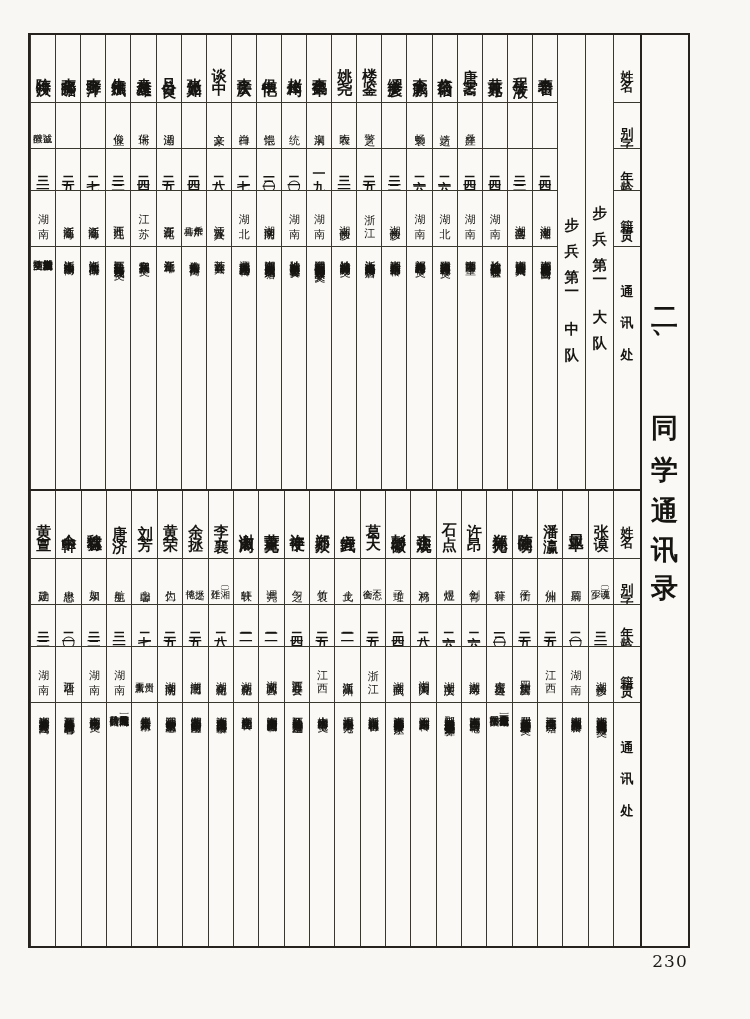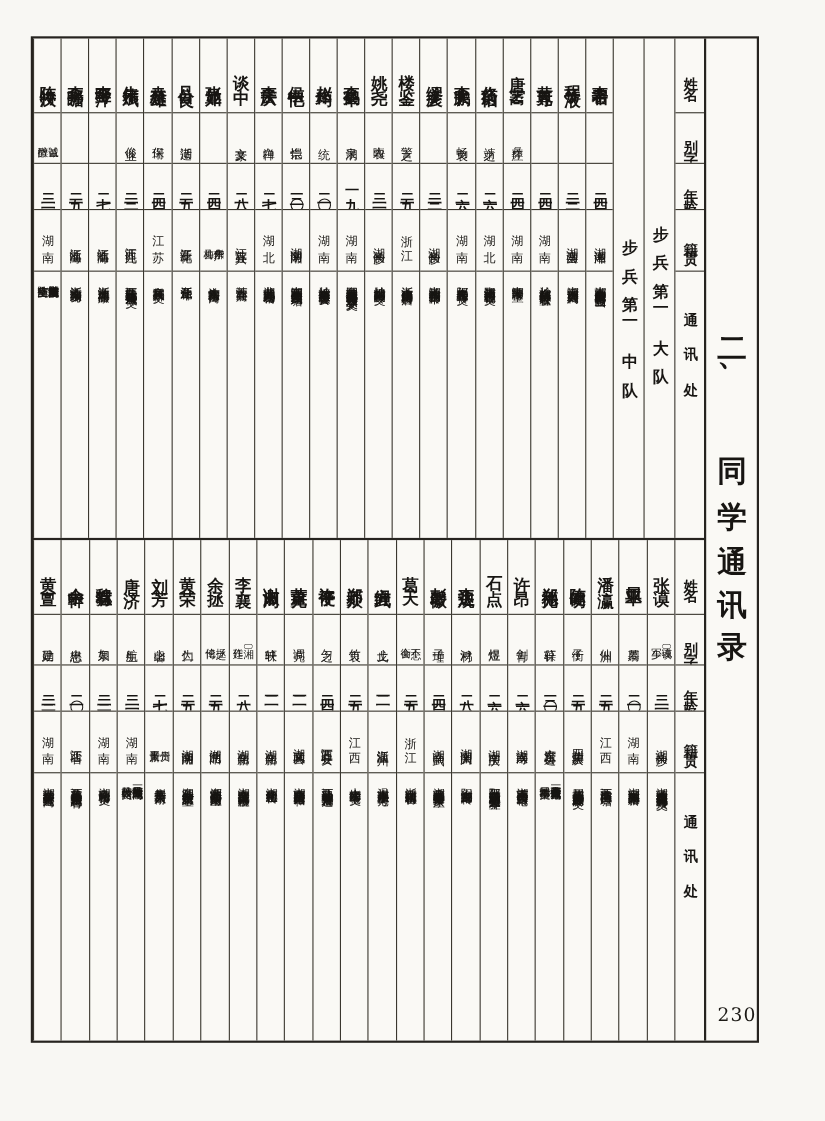--- a/index.html
+++ b/index.html
@@ -38,21 +38,21 @@
   .headcell{font-weight:700;}
   .headcell .v{font-size:13px;letter-spacing:9px;}
   .headcell.r-addr{align-items:flex-start;padding-top:26px;}
   .headcell.r-addr .v{letter-spacing:32px;}
   .unitcol .v{font-size:14.5px;font-weight:700;letter-spacing:26px;}
   .unit-a{padding-top:158px;}
   .unit-b{padding-top:170px;}
   .titlecol{width:48px;flex:none;border-left:2px solid #26231f;display:flex;justify-content:center;
             align-items:flex-start;padding-top:252px;box-sizing:border-box;}
   .titlecol .v{font-size:27px;font-weight:700;letter-spacing:40px;}
-  .pagenum{position:absolute;top:913px;left:638px;width:64px;text-align:center;
+  .pagenum{position:absolute;top:951px;left:638px;width:64px;text-align:center;
            font-size:17px;letter-spacing:1px;color:#1c1a16;}
 </style>
 </head>
 <body>
 
 <div class="sheet">
   <div class="frame">
     <div class="tables">
 
       <div class="rtable top">

